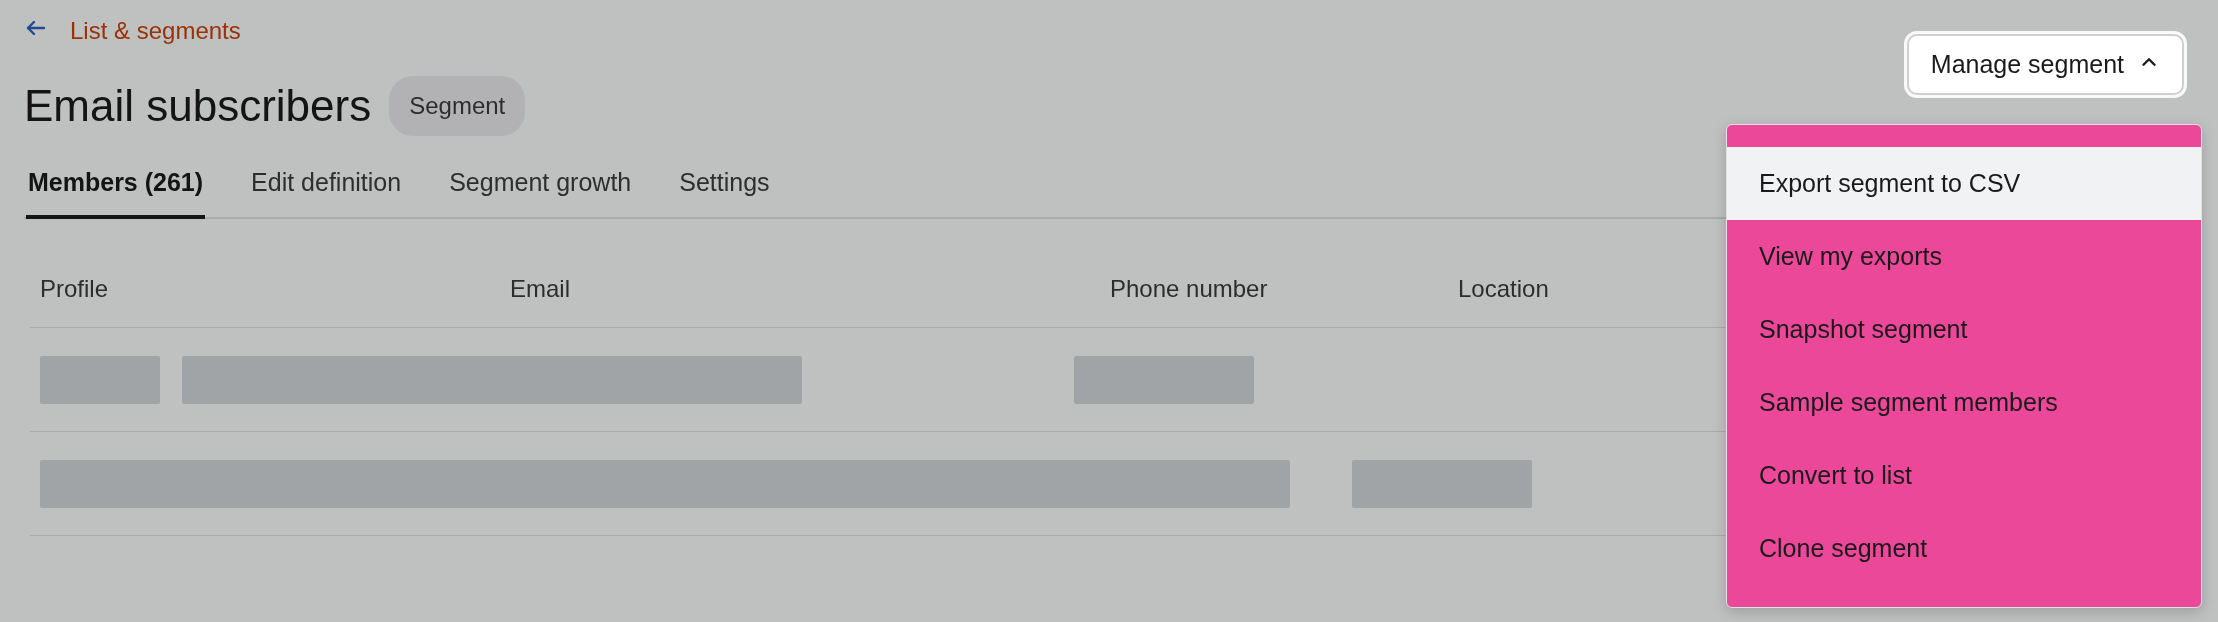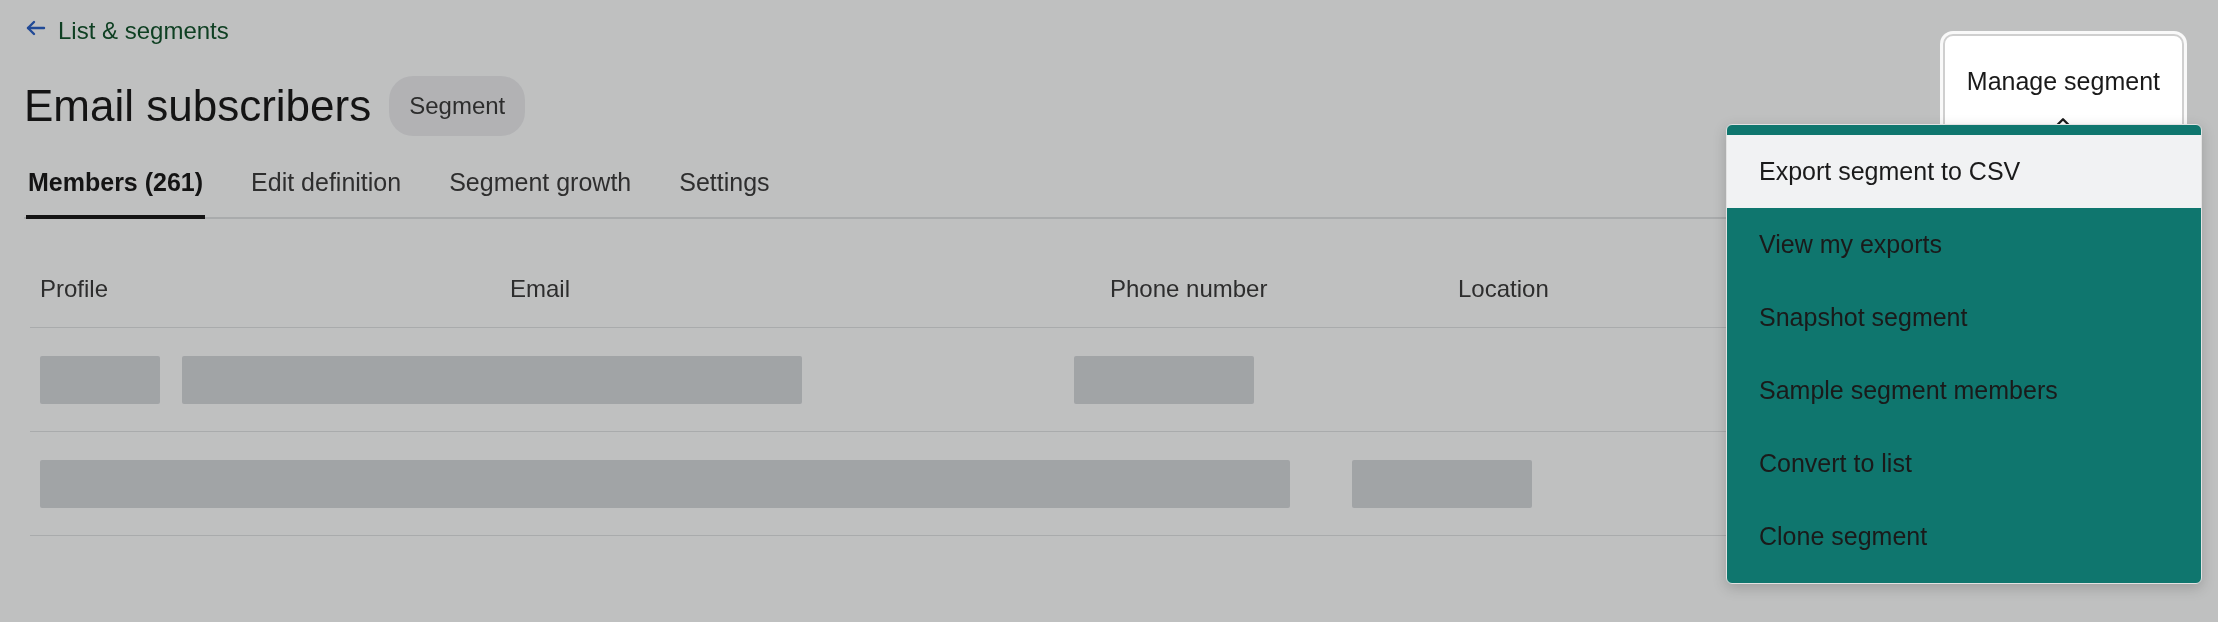--- a/index.html
+++ b/index.html
@@ -24,22 +24,22 @@
     inset: 0;
     background: rgba(0,0,0,0.22);
     pointer-events: none;
   }
   .page {
     padding: 16px 24px 0 24px;
   }
   .breadcrumb {
     display: inline-flex;
     align-items: center;
-    gap: 10px;
-    color: #14532d;
+    gap: 22px;
+    color: #c2410c;
     font-size: 24px;
     font-weight: 500;
     cursor: pointer;
   }
   .breadcrumb svg {
     width: 24px;
     height: 24px;
   }
   .title-row {
     display: flex;
@@ -115,47 +115,46 @@
   .row2 .sk-e { width: 180px; height: 48px; }
 
   
   .manage-btn {
     position: absolute;
     top: 34px;
     right: 34px;
     background: #ffffff;
     border: 2px solid #cfcfcf;
     border-radius: 10px;
-    padding: 31px 22px;
+    padding: 14px 22px;
     display: flex;
     align-items: center;
     gap: 14px;
     font-size: 25px;
     color: #1a1a1a;
     cursor: pointer;
     z-index: 10;
     box-shadow: 0 0 0 3px rgba(255,255,255,0.9);
-    flex-direction: column;
   }
   .manage-btn svg {
     width: 22px;
     height: 22px;
   }
 
   .dropdown {
     position: absolute;
     top: 124px;
     right: 16px;
     width: 476px;
-    background: #0f766e;
+    background: #ec4899;
     border: 1px solid #e2e2e2;
     border-radius: 6px;
     box-shadow: 0 4px 14px rgba(0,0,0,0.18);
     z-index: 10;
-    padding: 10px 0;
+    padding: 22px 0;
   }
   .dropdown-item {
     padding: 22px 32px;
     font-size: 25px;
     color: #1a1a1a;
     cursor: pointer;
   }
   .dropdown-item.highlight {
     background: #f1f2f3;
   }

